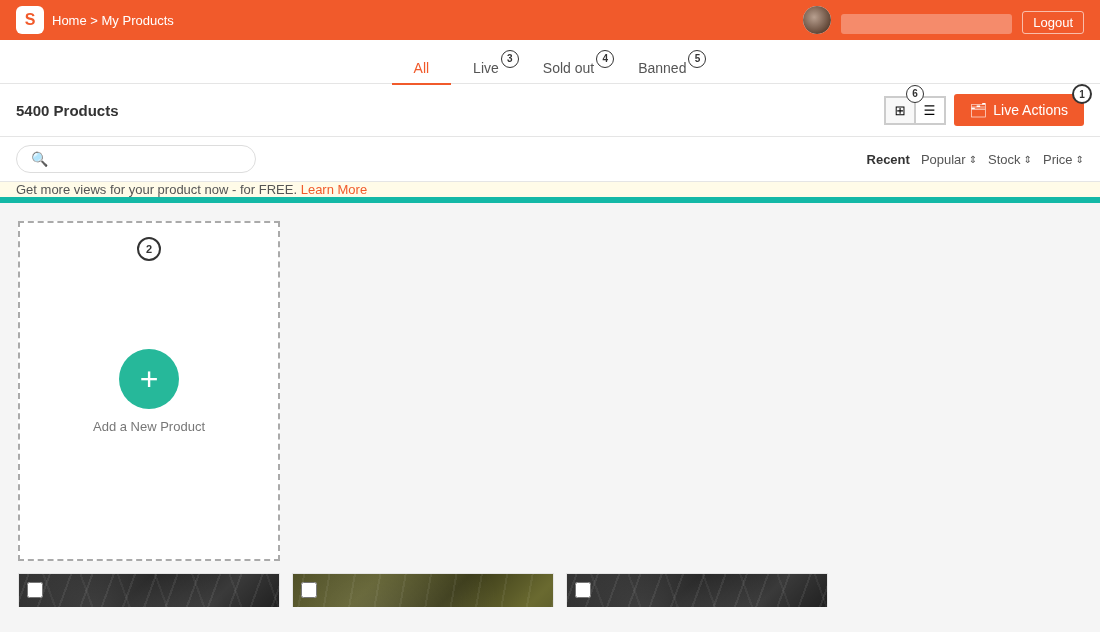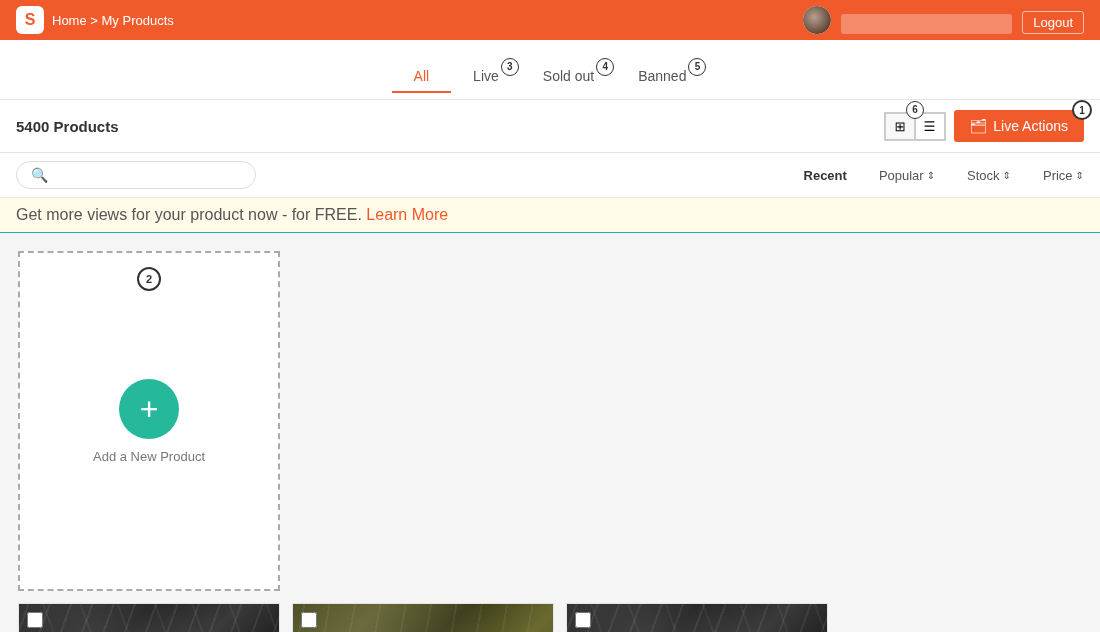--- a/index.html
+++ b/index.html
@@ -37,21 +37,21 @@
     .logout-btn {
       color: white; background: transparent; border: 1px solid rgba(255,255,255,0.6);
       border-radius: 3px; padding: 3px 10px; font-size: 13px; cursor: pointer;
     }
 
     
     .tabs-container {
       background: white; border-bottom: 1px solid #e5e5e5;
       display: flex; justify-content: center; align-items: center;
       padding: 12px 0 0 0; position: relative;
-      height: 60px;
+      height: 44px;
     }
     .tabs { display: flex; gap: 0; align-items: flex-end; }
     .tab {
       padding: 8px 22px; font-size: 14px; cursor: pointer; color: #555;
       border: none; background: transparent; position: relative;
     }
     .tab.active { color: #f15a2b; }
     .tab.active::after {
       content: ''; position: absolute; bottom: -1px; left: 0; right: 0;
       height: 2px; background: #f15a2b;
@@ -96,28 +96,28 @@
       padding: 8px 16px; border-bottom: 1px solid #e5e5e5;
     }
     .search-box {
       display: flex; align-items: center; gap: 6px;
       border: 1px solid #ddd; border-radius: 20px;
       padding: 5px 14px; width: 240px; background: white;
     }
     .search-input {
       border: none; outline: none; font-size: 13px; color: #999; width: 100%;
     }
-    .sort-options { display: flex; align-items: center; gap: 32px; }
+    .sort-options { display: flex; align-items: center; gap: 11px; }
     .sort-item { font-size: 13px; color: #555; cursor: pointer; display: flex; align-items: center; gap: 3px; }
     .sort-item.active { font-weight: bold; color: #333; }
 
     
     .promo-banner {
-      background: #fffbe8; border-bottom: 1px solid #14b8a6;
-      padding: 8px 16px; font-size: 16px; color: #555;
+      background: #fffbe8; border-bottom: 6px solid #14b8a6;
+      padding: 0 16px; font-size: 13px; color: #555;
     }
     .learn-more { color: #f15a2b; cursor: pointer; text-decoration: none; }
 
     
     .products-grid {
       display: flex; flex-wrap: wrap; padding: 12px 12px;
       gap: 0; background: #f5f5f5; height: calc(632px - 40px - 60px - 50px - 42px - 36px);
       overflow: hidden;
     }
 

